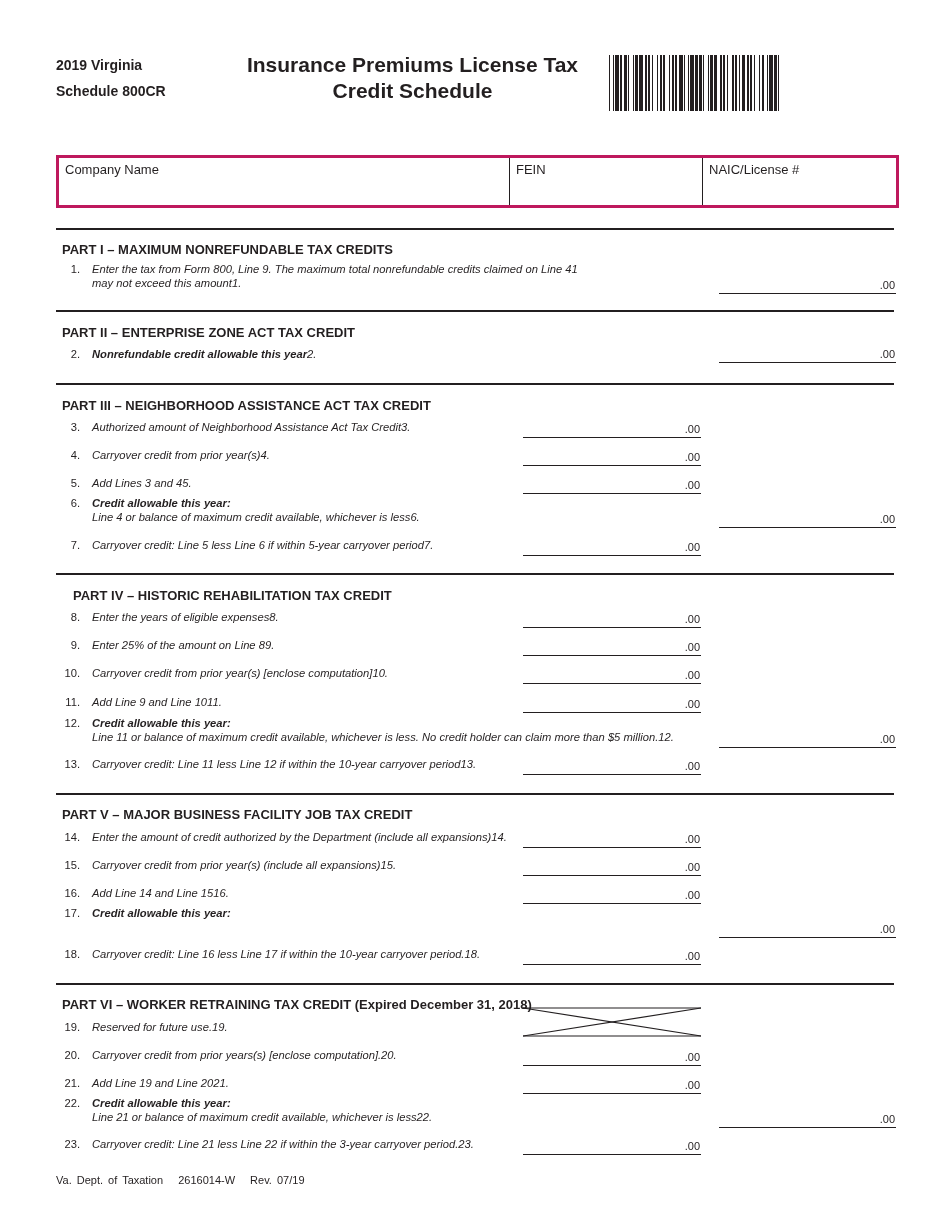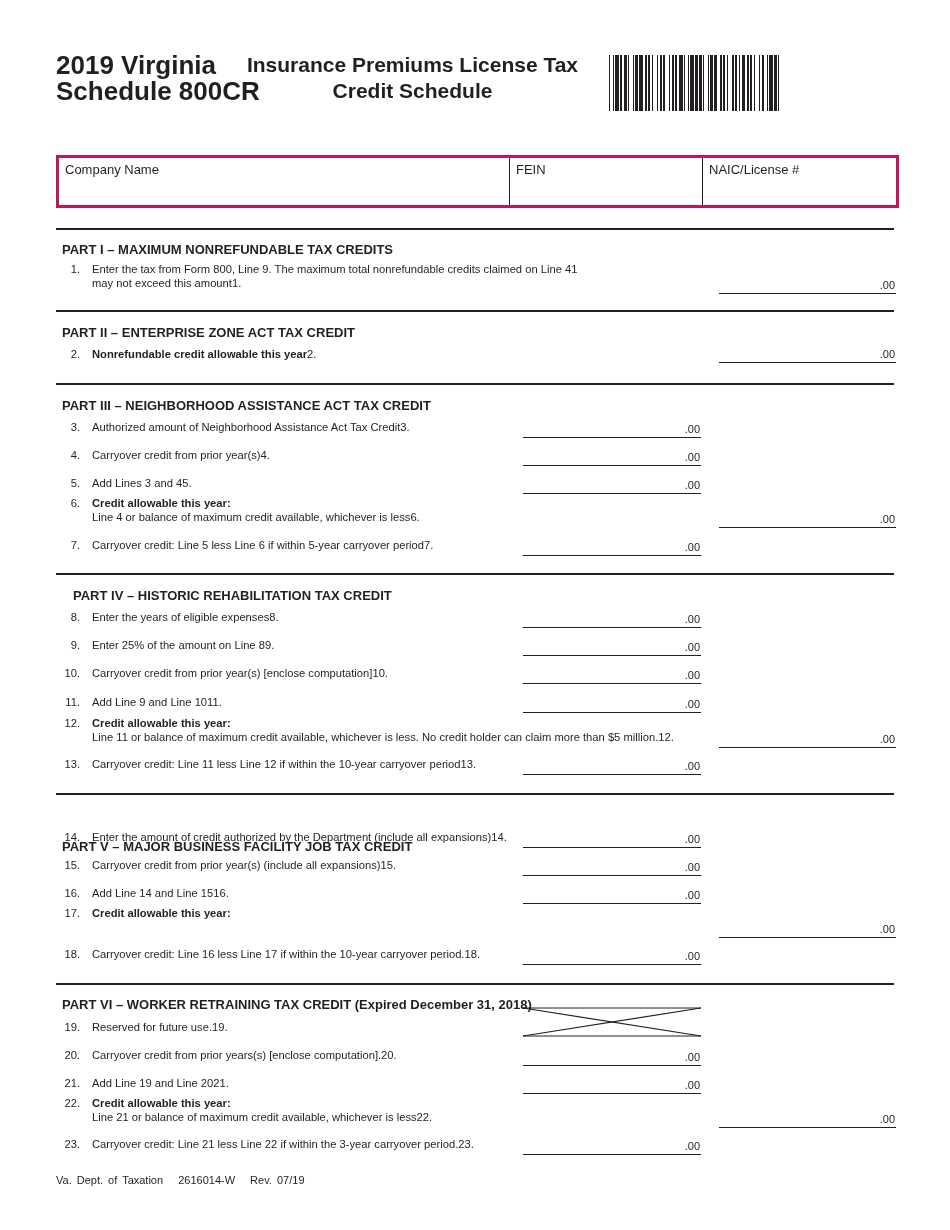--- a/index.html
+++ b/index.html
@@ -1,29 +1,29 @@
 <!DOCTYPE html>
 <html><head>
 <meta charset="utf-8">
 <style>
   html, body { margin: 0; padding: 0; background: #ffffff; }
   body { width: 950px; height: 1230px; position: relative; font-family: "Liberation Sans", sans-serif; color: #231f20; overflow: hidden; }
   .abs { position: absolute; }
-  .hdr-left { left: 56px; top: 52px; font-size: 26px; font-weight: bold; line-height: 26px; }
+  .hdr-left { left: 56px; top: 52px; font-size: 14px; font-weight: bold; line-height: 26px; }
   .hdr-center { left: 240px; top: 52px; width: 345px; font-size: 21px; font-weight: bold; line-height: 26px; text-align: center; }
   .barcode { left: 609px; top: 55px; width: 284px; height: 56px; display: flex; align-items: stretch; }
   .barcode span { display: block; height: 100%; }
   .idbox { left: 56px; top: 155px; width: 837px; height: 47px; border: 3px solid #be185d; display: flex; }
   .idbox .cell { border-right: 1px solid #231f20; padding: 4px 6px; font-size: 13px; box-sizing: border-box; }
   .idbox .cell:last-child { border-right: none; }
   .rule { left: 56px; width: 838px; height: 2px; background: #231f20; }
   .part-title { left: 62px; font-size: 13px; font-weight: bold; }
   .line { left: 56px; width: 840px; font-size: 11.2px; line-height: 14px; }
   .ln-num { position: absolute; left: 0; width: 24px; text-align: right; }
-  .ln-text { position: absolute; left: 36px; white-space: nowrap; }
+  .ln-text { position: absolute; left: 36px; white-space: nowrap; font-style: italic; }
   .dots { letter-spacing: 1.2px; }
   .field { position: absolute; border-bottom: 1px solid #231f20; height: 16px; font-size: 11px; text-align: right; box-sizing: border-box; padding-right: 1px; }
   .field-mid { left: 467px; width: 178px; }
   .field-right { left: 663px; width: 177px; }
   .footer { left: 56px; top: 1174px; font-size: 11px; word-spacing: 2px; }
   .footer span { margin-right: 10px; }
 </style>
 </head>
 <body>
 
@@ -212,21 +212,21 @@
       <span class="ln-text" style="font-weight: bold;">Credit allowable this year:</span>
       <div class="ln-text" style="top: 14px;"><span>Line 11 or balance of maximum credit available, whichever is less. No credit holder can claim more than $5 million.</span><span class="dots" id="dots-3-4"></span><span>12.</span></div>
       <div class="field field-right" style="top: 16px;">.00</div>
     </div>
     <div class="abs line" style="top: 757px; height: 16px;">
       <span class="ln-num">13.</span>
       <div class="ln-text"><span>Carryover credit: Line 11 less Line 12 if within the 10-year carryover period</span><span class="dots" id="dots-3-5"></span><span>13.</span></div>
       <div class="field field-mid" style="top: 2px;">.00</div>
     </div>
     <div class="abs rule" style="top: 793px;"></div>
-    <div class="abs part-title" style="top: 807px; margin-top: 32px;">PART V – MAJOR BUSINESS FACILITY JOB TAX CREDIT</div>
+    <div class="abs part-title" style="top: 807px;">PART V – MAJOR BUSINESS FACILITY JOB TAX CREDIT</div>
     <div class="abs line" style="top: 830px; height: 16px;">
       <span class="ln-num">14.</span>
       <div class="ln-text"><span>Enter the amount of credit authorized by the Department (include all expansions)</span><span class="dots" id="dots-4-0"></span><span>14.</span></div>
       <div class="field field-mid" style="top: 2px;">.00</div>
     </div>
     <div class="abs line" style="top: 858px; height: 16px;">
       <span class="ln-num">15.</span>
       <div class="ln-text"><span>Carryover credit from prior year(s) (include all expansions)</span><span class="dots" id="dots-4-1"></span><span>15.</span></div>
       <div class="field field-mid" style="top: 2px;">.00</div>
     </div>

